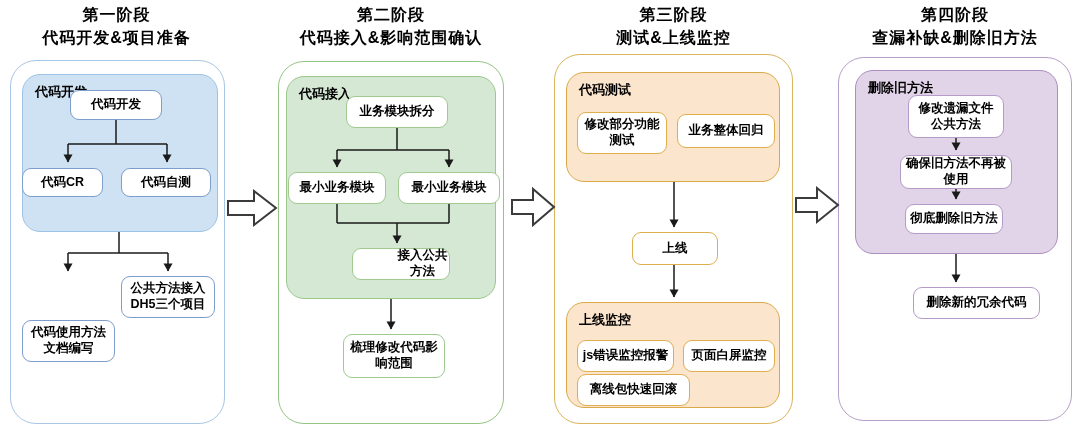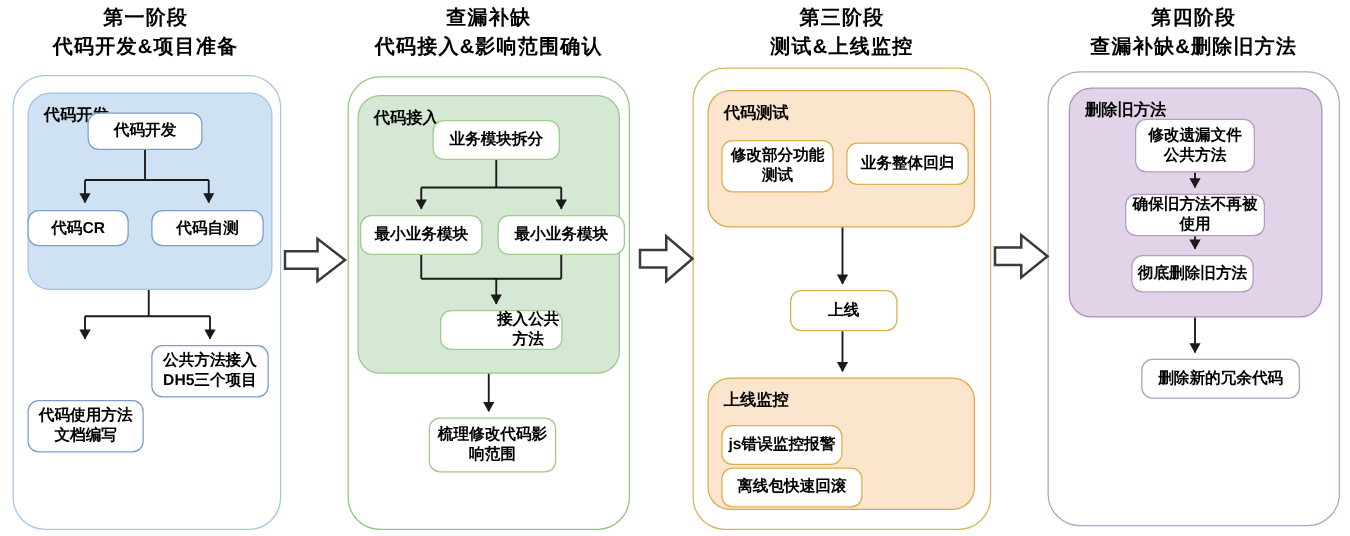--- a/index.html
+++ b/index.html
@@ -115,21 +115,21 @@
     <path class="block-arrow" d="M228,201 H254 V191 L276,208 L254,225 V215 H228 Z"></path>
     <path class="block-arrow" d="M512,200 H533 V189 L554,207 L533,225 V214 H512 Z"></path>
     <path class="block-arrow" d="M796,198 H817 V188 L838,205 L817,222 V212 H796 Z"></path>
   </svg>
 
   <div class="stage-title" style="left:8px;width:217px;">
     <div>第一阶段</div>
     <div>代码开发&amp;项目准备</div>
   </div>
   <div class="stage-title" style="left:278px;width:226px;">
-    <div>查漏补缺</div>
+    <div>第二阶段</div>
     <div>代码接入&amp;影响范围确认</div>
   </div>
   <div class="stage-title" style="left:554px;width:239px;">
     <div>第三阶段</div>
     <div>测试&amp;上线监控</div>
   </div>
   <div class="stage-title" style="left:838px;width:234px;">
     <div>第四阶段</div>
     <div>查漏补缺&amp;删除旧方法</div>
   </div>
@@ -147,20 +147,21 @@
   <div class="nd s2" style="left:398px;top:172px;width:102px;height:32px;">最小业务模块</div>
   <div class="nd s2" style="left:352px;top:248px;width:98px;height:32px;padding-left:43px;">接入公共方法</div>
   <div class="nd s2" style="left:343px;top:334px;width:102px;height:44px;">梳理修改代码影
 响范围</div>
 
   <div class="nd s3" style="left:577px;top:112px;width:90px;height:42px;">修改部分功能
 测试</div>
   <div class="nd s3" style="left:677px;top:114px;width:98px;height:34px;">业务整体回归</div>
   <div class="nd s3" style="left:632px;top:232px;width:86px;height:33px;">上线</div>
   <div class="nd s3" style="left:577px;top:340px;width:97px;height:32px;">js错误监控报警</div>
+  <div class="nd s3" style="left:683px;top:340px;width:92px;height:32px;">页面白屏监控</div>
   <div class="nd s3" style="left:577px;top:374px;width:113px;height:32px;">离线包快速回滚</div>
 
   <div class="nd s4" style="left:908px;top:95px;width:96px;height:43px;">修改遗漏文件
 公共方法</div>
   <div class="nd s4" style="left:900px;top:155px;width:112px;height:34px;">确保旧方法不再被
 使用</div>
   <div class="nd s4" style="left:905px;top:204px;width:98px;height:30px;">彻底删除旧方法</div>
   <div class="nd s4" style="left:893px;top:287px;width:127px;height:32px;margin-left:20px;">删除新的冗余代码</div>
 
 </div>

